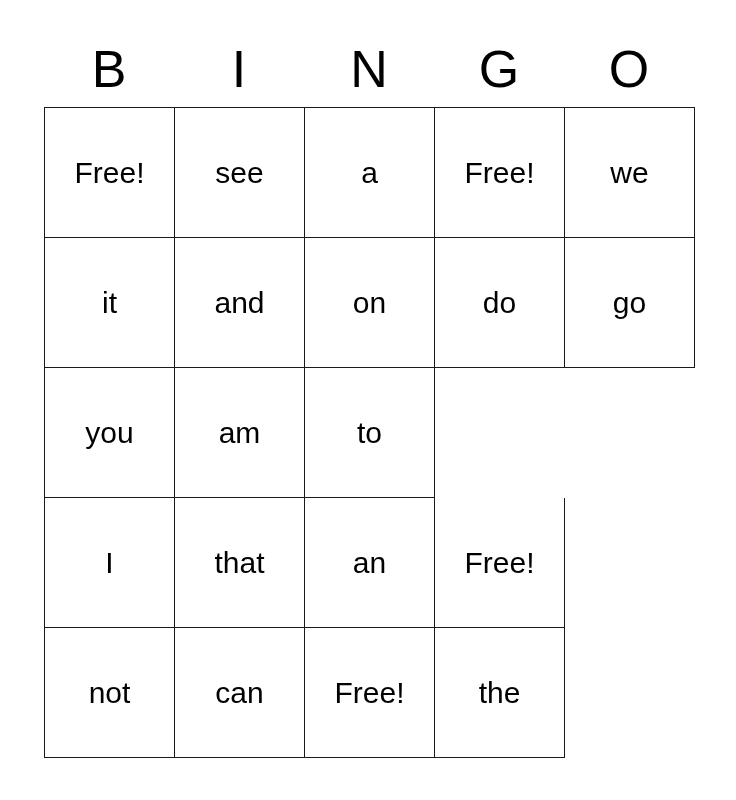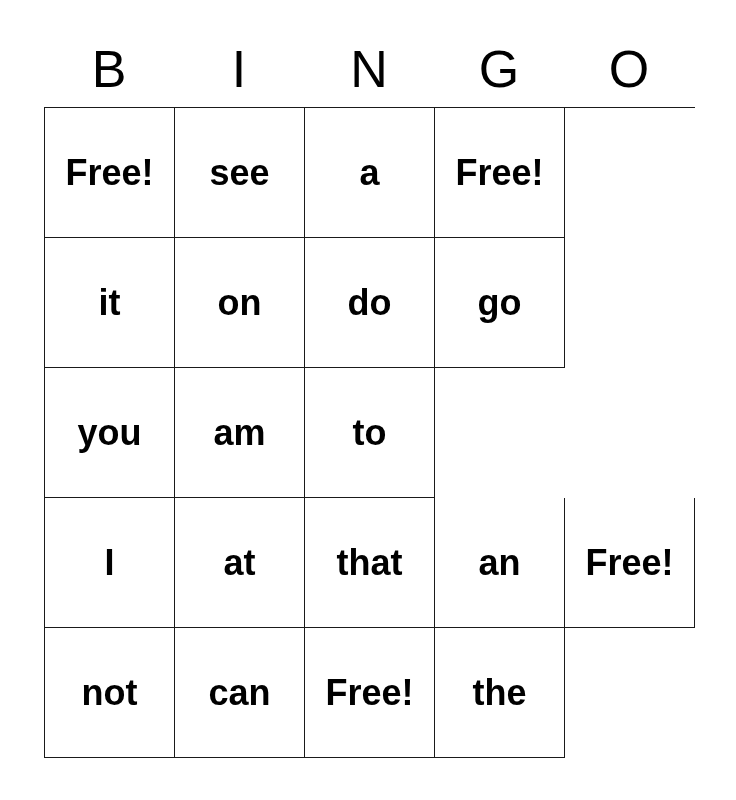--- a/index.html
+++ b/index.html
@@ -62,23 +62,23 @@
     height: 130px;
     box-sizing: border-box;
     border-right: 1.5px solid #1a1a1a;
     border-bottom: 1.5px solid #1a1a1a;
     display: flex;
     align-items: center;
     justify-content: center;
     overflow: hidden;
   }
   .cell-text {
-    font-size: 36px;
+    font-size: 30px;
     line-height: 1;
-    font-weight: 700;
+    font-weight: 400;
     color: #000000;
     white-space: nowrap;
     text-align: center;
   }
 </style>
 </head>
 <body>
 
 <div id="bingo-card">
 
@@ -98,25 +98,31 @@
         </div>
       <div class="grid-cell">
           <span class="cell-text">see</span>
         </div>
       <div class="grid-cell">
           <span class="cell-text">a</span>
         </div>
       <div class="grid-cell">
           <span class="cell-text">Free!</span>
         </div>
+      <div class="grid-cell">
+          <span class="cell-text">we</span>
+        </div>
     </div>
 
     <div class="grid-row">
       <div class="grid-cell">
           <span class="cell-text">it</span>
+        </div>
+      <div class="grid-cell">
+          <span class="cell-text">and</span>
         </div>
       <div class="grid-cell">
           <span class="cell-text">on</span>
         </div>
       <div class="grid-cell">
           <span class="cell-text">do</span>
         </div>
       <div class="grid-cell">
           <span class="cell-text">go</span>
         </div>
@@ -130,23 +136,20 @@
           <span class="cell-text">am</span>
         </div>
       <div class="grid-cell">
           <span class="cell-text">to</span>
         </div>
     </div>
 
     <div class="grid-row">
       <div class="grid-cell">
           <span class="cell-text">I</span>
-        </div>
-      <div class="grid-cell">
-          <span class="cell-text">at</span>
         </div>
       <div class="grid-cell">
           <span class="cell-text">that</span>
         </div>
       <div class="grid-cell">
           <span class="cell-text">an</span>
         </div>
       <div class="grid-cell">
           <span class="cell-text">Free!</span>
         </div>

